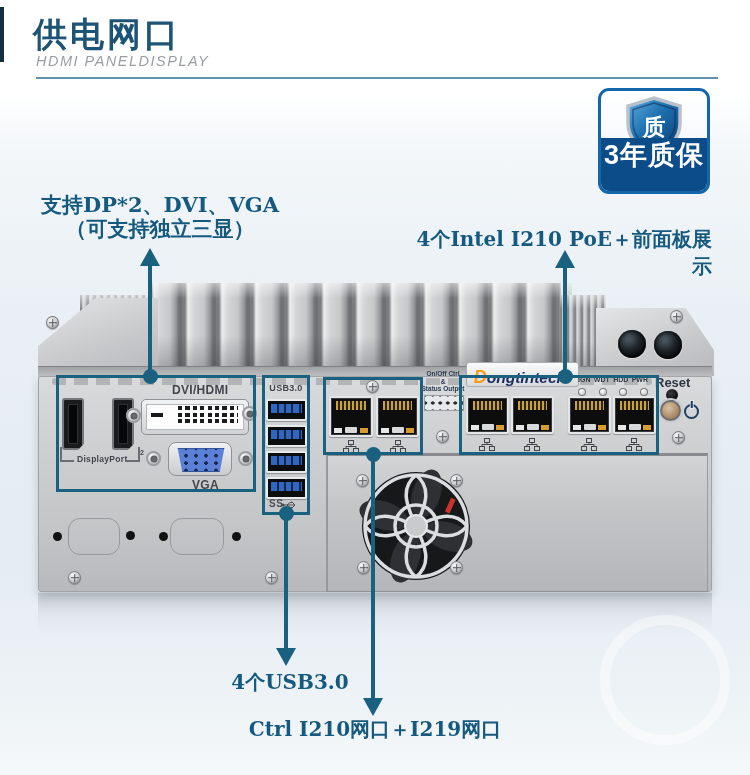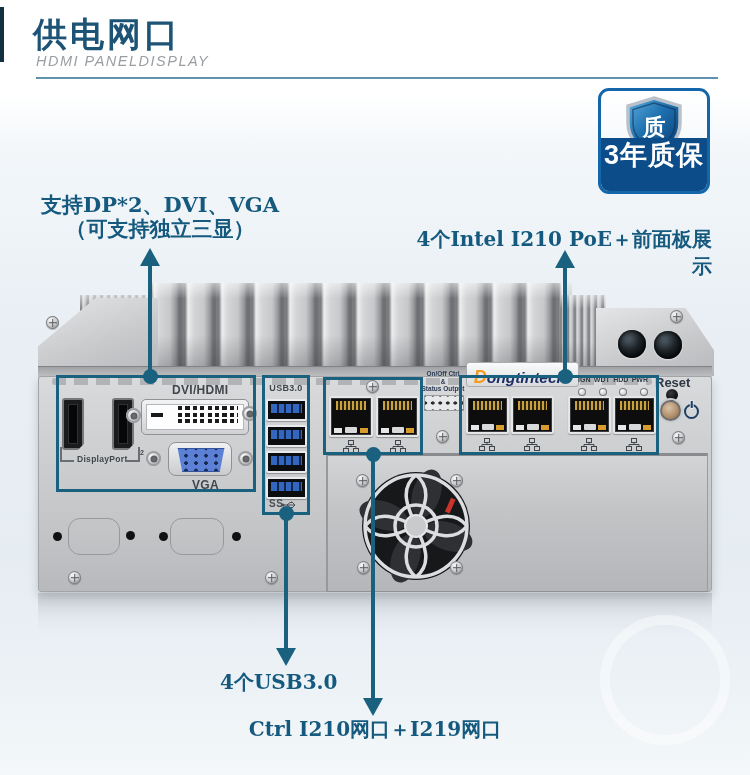--- a/index.html
+++ b/index.html
@@ -18,21 +18,21 @@
 
   
   .badge{left:598px;top:88px;width:112px;height:106px;border:3px solid var(--badge-border);border-radius:11px;background:linear-gradient(180deg,#ffffff,#eef4f9);box-sizing:border-box;overflow:hidden}
   .badge-band{position:absolute;left:0;right:0;bottom:0;height:53px;background:var(--badge-band);color:#fff;font-size:27px;font-weight:bold;text-align:center;line-height:34px;letter-spacing:1px}
   .badge-shield{position:absolute;left:50%;top:4px;transform:translateX(-50%)}
 
   
   .ann{font-family:"DejaVu Serif","Liberation Serif",serif;font-weight:bold;color:var(--annotation-text)}
   .ann-display{left:30px;top:193px;width:260px;text-align:center;font-size:21px;line-height:24px}
   .ann-poe{left:400px;top:226px;width:312px;text-align:right;font-size:20px}
-  .ann-usb{left:220px;top:669px;width:140px;font-size:20px}
+  .ann-usb{left:220px;top:669px;width:140px;text-align:center;font-size:20px}
   .ann-lan{left:235px;top:716px;width:280px;text-align:center;font-size:20px}
 
   .callout-rect{border:3px solid var(--accent-callout);box-sizing:border-box}
   .rect-display{left:56px;top:375px;width:200px;height:117px}
   .rect-usb{left:262px;top:375px;width:48px;height:140px}
   .rect-lan{left:323px;top:377px;width:100px;height:78px}
   .rect-poe{left:459px;top:375px;width:200px;height:80px}
 
   .callout-dot{width:15px;height:15px;border-radius:50%;background:var(--accent-callout)}
   .stem{width:4px;background:var(--accent-callout)}

